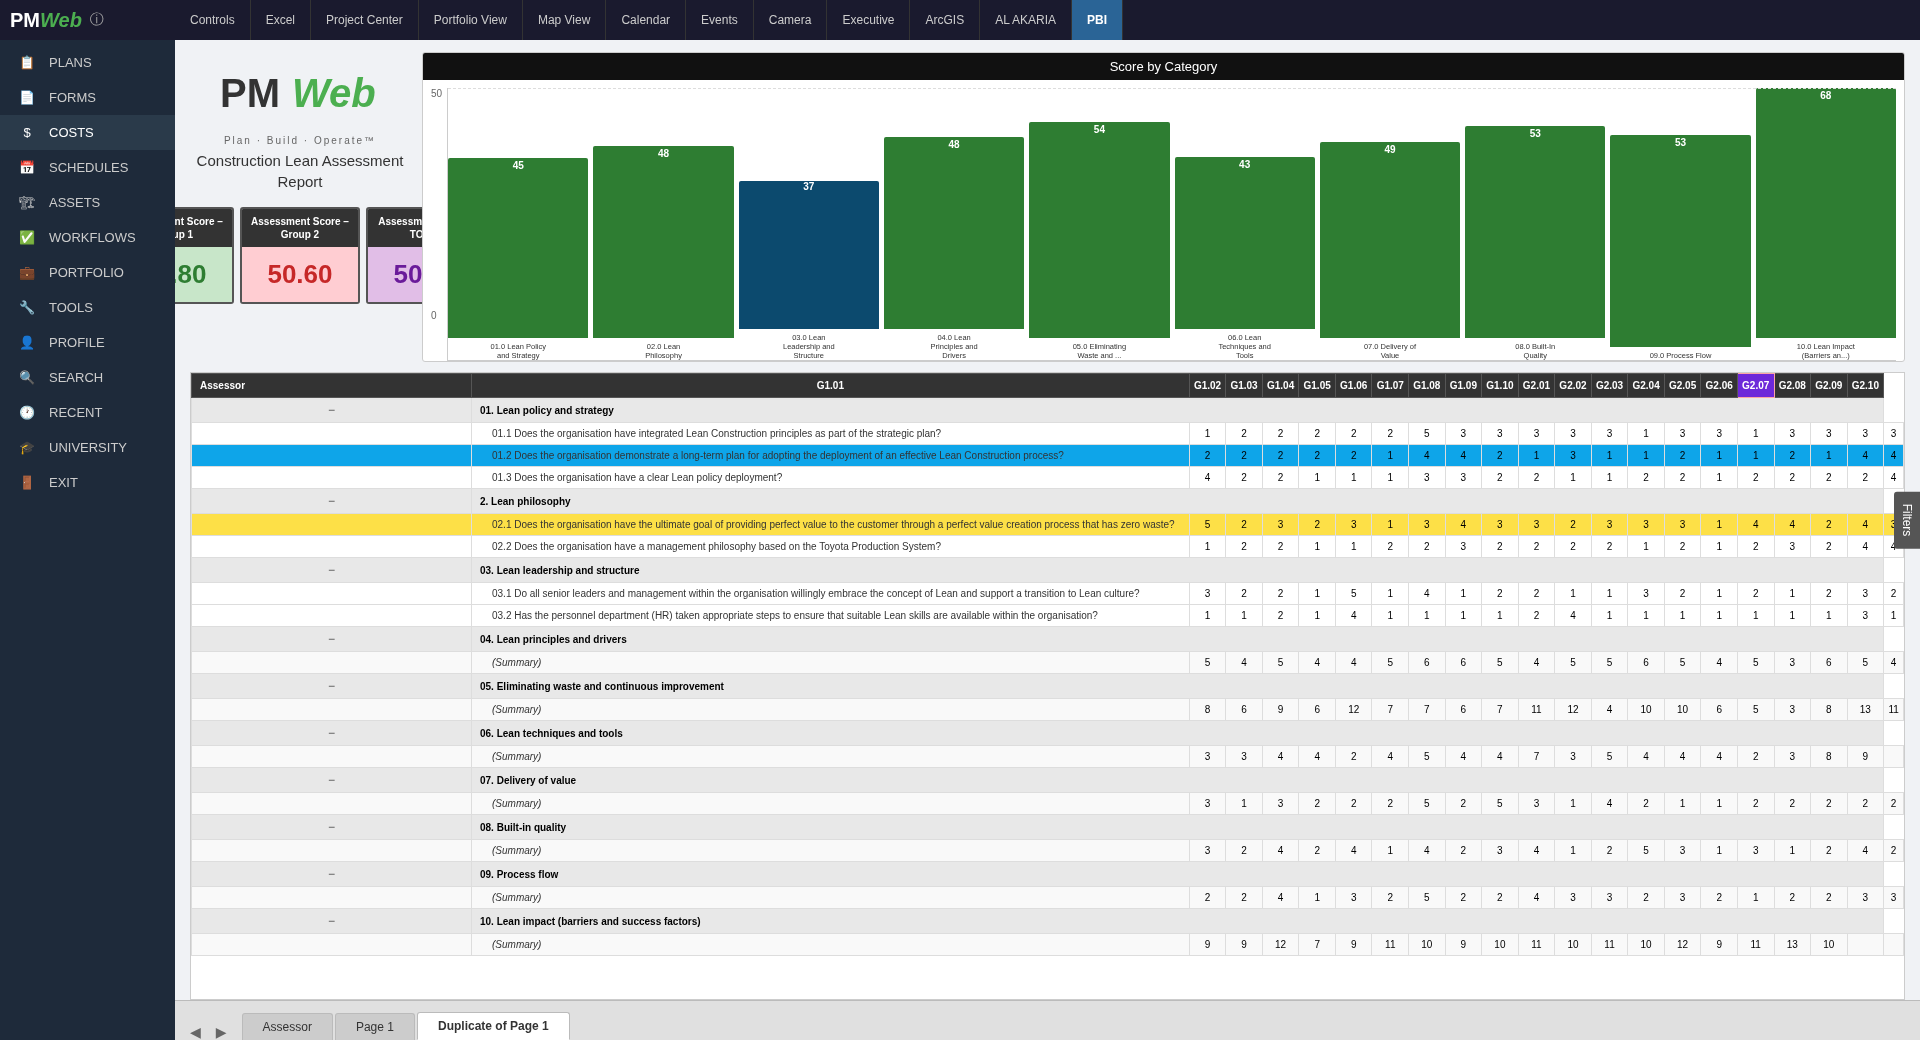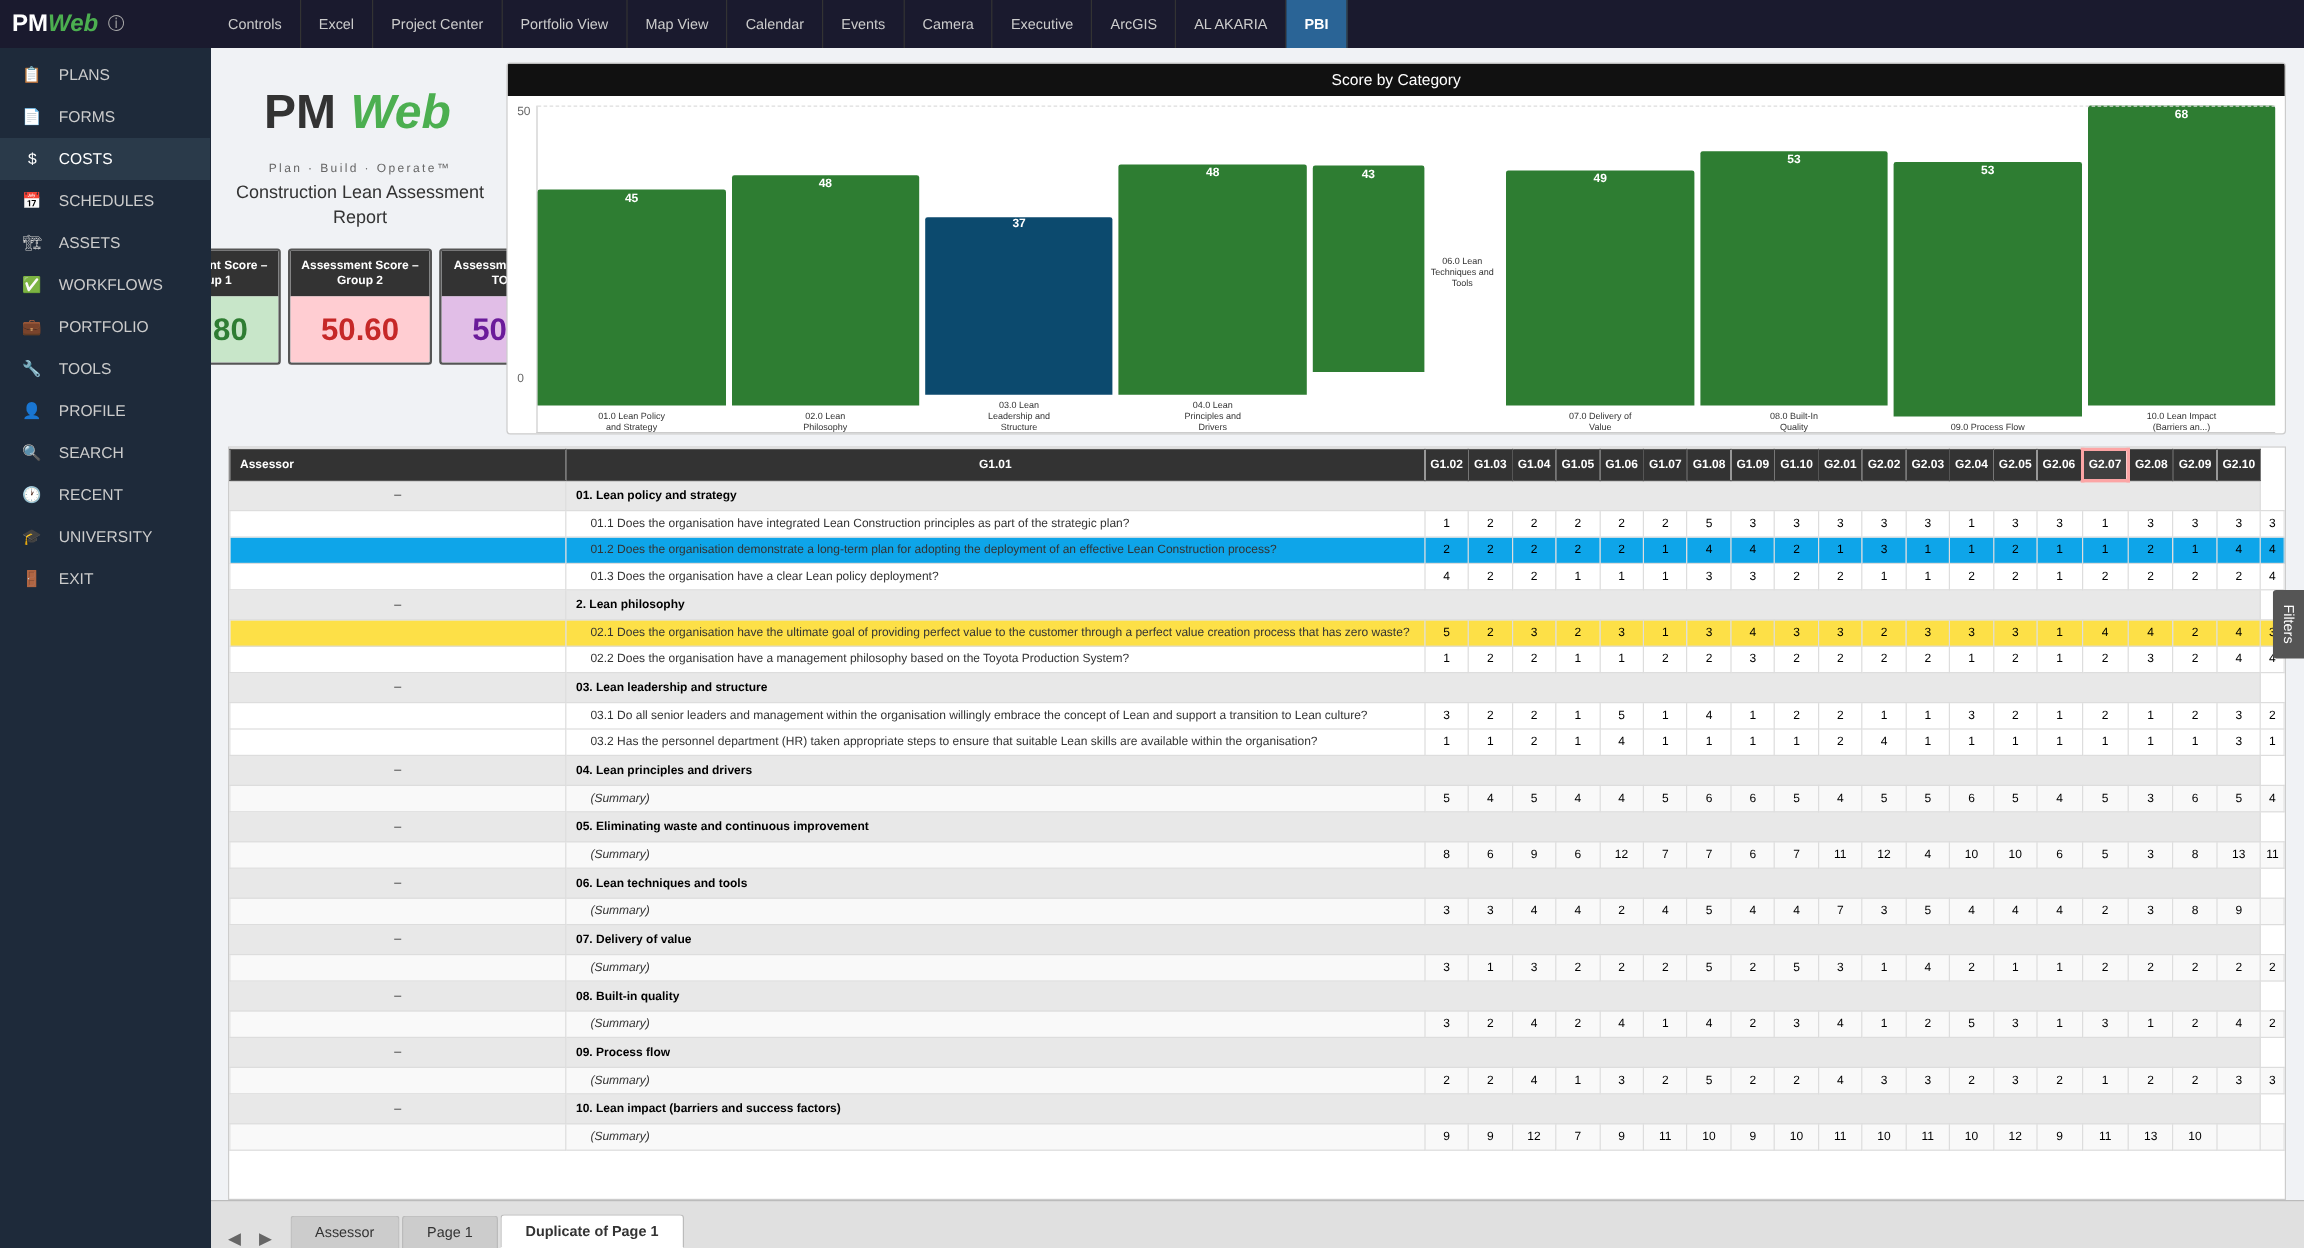--- a/index.html
+++ b/index.html
@@ -156,22 +156,28 @@
               <div style="font-size:7.5px;color:#333;text-align:center;margin-top:4px;line-height:1.2;max-width:65px;">03.0 Lean Leadership and Structure</div>
             </div>
 
             <div style="flex:1;display:flex;flex-direction:column;align-items:center;justify-content:flex-end;height:100%;">
               <div style="background:#2e7d32;width:100%;height:calc(48/68*100%);display:flex;align-items:flex-start;justify-content:center;padding-top:2px;border-radius:2px 2px 0 0;">
                 <span style="color:white;font-size:10px;font-weight:bold;">48</span>
               </div>
               <div style="font-size:7.5px;color:#333;text-align:center;margin-top:4px;line-height:1.2;max-width:65px;">04.0 Lean Principles and Drivers</div>
             </div>
 
-
-            <div style="flex:1;display:flex;flex-direction:row;align-items:center;justify-content:flex-end;height:100%;">
+            <div style="flex:1;display:flex;flex-direction:column;align-items:center;justify-content:flex-end;height:100%;">
+              <div style="background:#2e7d32;width:100%;height:calc(54/68*100%);display:flex;align-items:flex-start;justify-content:center;padding-top:2px;border-radius:2px 2px 0 0;">
+                <span style="color:white;font-size:10px;font-weight:bold;">54</span>
+              </div>
+              <div style="font-size:7.5px;color:#333;text-align:center;margin-top:4px;line-height:1.2;max-width:65px;">05.0 Eliminating Waste and ...</div>
+            </div>
+
+            <div style="flex:1;display:flex;flex-direction:column;align-items:center;justify-content:flex-end;height:100%;">
               <div style="background:#2e7d32;width:100%;height:calc(43/68*100%);display:flex;align-items:flex-start;justify-content:center;padding-top:2px;border-radius:2px 2px 0 0;">
                 <span style="color:white;font-size:10px;font-weight:bold;">43</span>
               </div>
               <div style="font-size:7.5px;color:#333;text-align:center;margin-top:4px;line-height:1.2;max-width:65px;">06.0 Lean Techniques and Tools</div>
             </div>
 
             <div style="flex:1;display:flex;flex-direction:column;align-items:center;justify-content:flex-end;height:100%;">
               <div style="background:#2e7d32;width:100%;height:calc(49/68*100%);display:flex;align-items:flex-start;justify-content:center;padding-top:2px;border-radius:2px 2px 0 0;">
                 <span style="color:white;font-size:10px;font-weight:bold;">49</span>
               </div>
@@ -217,21 +223,21 @@
             <th style="background:#333;color:white;padding:6px 4px;font-size:10px;text-align:center;border:1px solid #555;white-space:nowrap;position:sticky;top:0;">G1.07</th>
             <th style="background:#333;color:white;padding:6px 4px;font-size:10px;text-align:center;border:1px solid #555;white-space:nowrap;position:sticky;top:0;">G1.08</th>
             <th style="background:#333;color:white;padding:6px 4px;font-size:10px;text-align:center;border:1px solid #555;white-space:nowrap;position:sticky;top:0;">G1.09</th>
             <th style="background:#333;color:white;padding:6px 4px;font-size:10px;text-align:center;border:1px solid #555;white-space:nowrap;position:sticky;top:0;">G1.10</th>
             <th style="background:#333;color:white;padding:6px 4px;font-size:10px;text-align:center;border:1px solid #555;white-space:nowrap;position:sticky;top:0;">G2.01</th>
             <th style="background:#333;color:white;padding:6px 4px;font-size:10px;text-align:center;border:1px solid #555;white-space:nowrap;position:sticky;top:0;">G2.02</th>
             <th style="background:#333;color:white;padding:6px 4px;font-size:10px;text-align:center;border:1px solid #555;white-space:nowrap;position:sticky;top:0;">G2.03</th>
             <th style="background:#333;color:white;padding:6px 4px;font-size:10px;text-align:center;border:1px solid #555;white-space:nowrap;position:sticky;top:0;">G2.04</th>
             <th style="background:#333;color:white;padding:6px 4px;font-size:10px;text-align:center;border:1px solid #555;white-space:nowrap;position:sticky;top:0;">G2.05</th>
             <th style="background:#333;color:white;padding:6px 4px;font-size:10px;text-align:center;border:1px solid #555;white-space:nowrap;position:sticky;top:0;">G2.06</th>
-            <th style="background:#404040;color:white;padding:6px 4px;font-size:10px;text-align:center;border:3px solid #fca5a5;white-space:nowrap;position:sticky;top:0;">G2.07</th>
+            <th style="background:#6d28d9;color:white;padding:6px 4px;font-size:10px;text-align:center;border:1px solid #fca5a5;white-space:nowrap;position:sticky;top:0;">G2.07</th>
             <th style="background:#333;color:white;padding:6px 4px;font-size:10px;text-align:center;border:1px solid #555;white-space:nowrap;position:sticky;top:0;">G2.08</th>
             <th style="background:#333;color:white;padding:6px 4px;font-size:10px;text-align:center;border:1px solid #555;white-space:nowrap;position:sticky;top:0;">G2.09</th>
             <th style="background:#333;color:white;padding:6px 4px;font-size:10px;text-align:center;border:1px solid #555;white-space:nowrap;position:sticky;top:0;">G2.10</th>
           </tr>
         </thead>
         <tbody id="table-body">
         <tr style="background: rgb(232, 232, 232);">
               <td style="padding: 5px 4px; font-size: 10px; border: 1px solid rgb(221, 221, 221); text-align: center; cursor: pointer; width: 20px;"><span style="color:#555;font-size:12px;">−</span></td>
               <td colspan="20" style="padding: 5px 8px; font-size: 10px; border: 1px solid rgb(221, 221, 221); text-align: left; font-weight: bold; background: rgb(232, 232, 232);">01. Lean policy and strategy</td>
             </tr>

